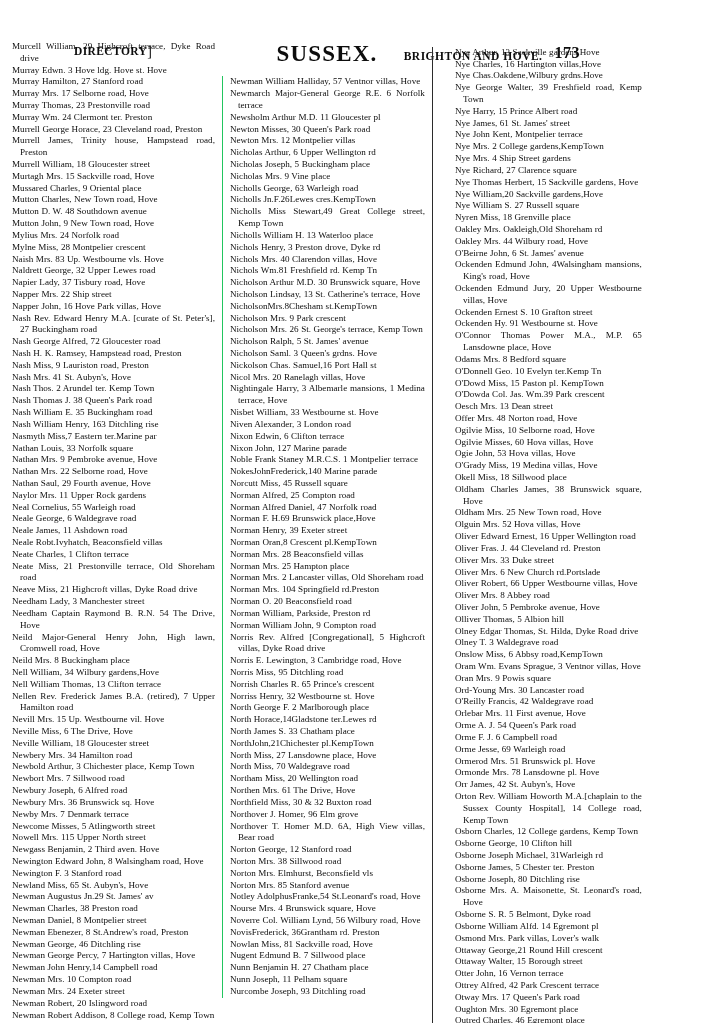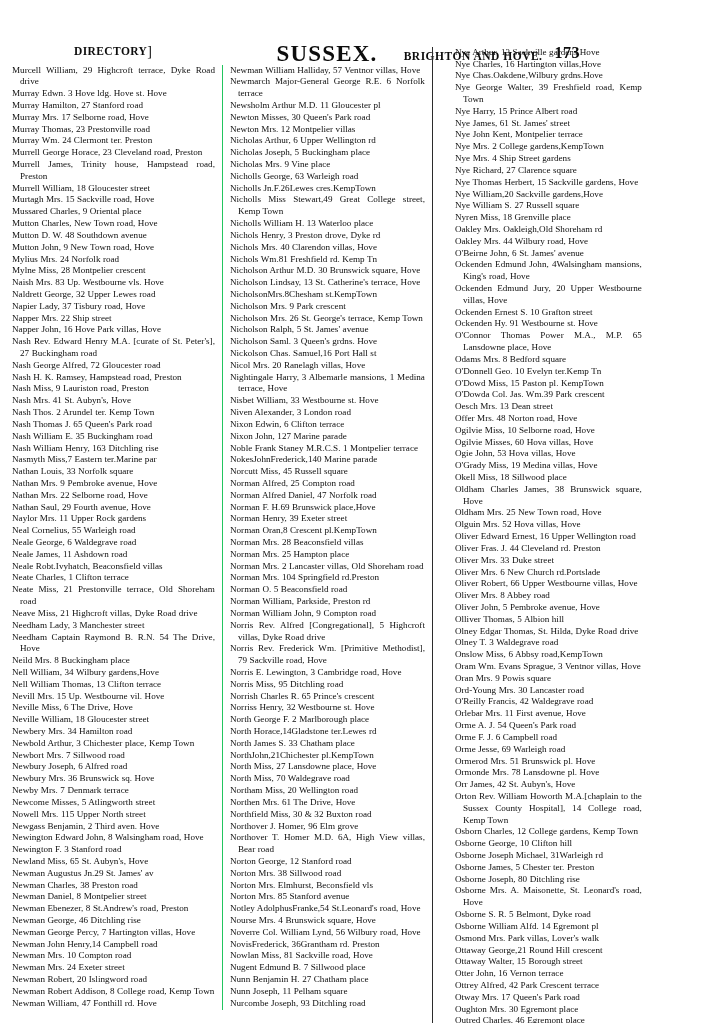--- a/index.html
+++ b/index.html
@@ -156,41 +156,43 @@
           <p class="entry just">Naldrett George, 32 Upper Lewes road</p>
           <p class="entry just">Napier Lady, 37 Tisbury road, Hove</p>
           <p class="entry just">Napper Mrs. 22 Ship street</p>
           <p class="entry just">Napper John, 16 Hove Park villas, Hove</p>
           <p class="entry just">Nash Rev. Edward Henry M.A. [curate of St. Peter's], 27 Buckingham road</p>
           <p class="entry just">Nash George Alfred, 72 Gloucester road</p>
           <p class="entry just">Nash H. K. Ramsey, Hampstead road, Preston</p>
           <p class="entry just">Nash Miss, 9 Lauriston road, Preston</p>
           <p class="entry just">Nash Mrs. 41 St. Aubyn's, Hove</p>
           <p class="entry just">Nash Thos. 2 Arundel ter. Kemp Town</p>
-          <p class="entry just">Nash Thomas J. 65 Queen's Park road</p>
+          <p class="entry just">Nash Thomas J. 38 Queen's Park road</p>
           <p class="entry just">Nash William E. 35 Buckingham road</p>
           <p class="entry just">Nash William Henry, 163 Ditchling rise</p>
           <p class="entry just">Nasmyth Miss,7 Eastern ter.Marine par</p>
           <p class="entry just">Nathan Louis, 33 Norfolk square</p>
           <p class="entry just">Nathan Mrs. 9 Pembroke avenue, Hove</p>
           <p class="entry just">Nathan Mrs. 22 Selborne road, Hove</p>
           <p class="entry just">Nathan Saul, 29 Fourth avenue, Hove</p>
           <p class="entry just">Naylor Mrs. 11 Upper Rock gardens</p>
           <p class="entry just">Neal Cornelius, 55 Warleigh road</p>
           <p class="entry just">Neale George, 6 Waldegrave road</p>
           <p class="entry just">Neale James, 11 Ashdown road</p>
           <p class="entry just">Neale Robt.Ivyhatch, Beaconsfield villas</p>
           <p class="entry just">Neate Charles, 1 Clifton terrace</p>
           <p class="entry just">Neate Miss, 21 Prestonville terrace, Old Shoreham road</p>
           <p class="entry just">Neave Miss, 21 Highcroft villas, Dyke Road drive</p>
           <p class="entry just">Needham Lady, 3 Manchester street</p>
           <p class="entry just">Needham Captain Raymond B. R.N. 54 The Drive, Hove</p>
+          <p class="entry just">Neild Major-General Henry John, High lawn, Cromwell road, Hove</p>
           <p class="entry just">Neild Mrs. 8 Buckingham place</p>
           <p class="entry just">Nell William, 34 Wilbury gardens,Hove</p>
           <p class="entry just">Nell William Thomas, 13 Clifton terrace</p>
+          <p class="entry just">Nellen Rev. Frederick James B.A. (retired), 7 Upper Hamilton road</p>
           <p class="entry just">Nevill Mrs. 15 Up. Westbourne vil. Hove</p>
           <p class="entry just">Neville Miss, 6 The Drive, Hove</p>
           <p class="entry just">Neville William, 18 Gloucester street</p>
           <p class="entry just">Newbery Mrs. 34 Hamilton road</p>
           <p class="entry just">Newbold Arthur, 3 Chichester place, Kemp Town</p>
           <p class="entry just">Newbort Mrs. 7 Sillwood road</p>
           <p class="entry just">Newbury Joseph, 6 Alfred road</p>
           <p class="entry just">Newbury Mrs. 36 Brunswick sq. Hove</p>
           <p class="entry just">Newby Mrs. 7 Denmark terrace</p>
           <p class="entry just">Newcome Misses, 5 Atlingworth street</p>
@@ -249,25 +251,24 @@
           <p class="entry just">Norcutt Miss, 45 Russell square</p>
           <p class="entry just">Norman Alfred, 25 Compton road</p>
           <p class="entry just">Norman Alfred Daniel, 47 Norfolk road</p>
           <p class="entry just">Norman F. H.69 Brunswick place,Hove</p>
           <p class="entry just">Norman Henry, 39 Exeter street</p>
           <p class="entry just">Norman Oran,8 Crescent pl.KempTown</p>
           <p class="entry just">Norman Mrs. 28 Beaconsfield villas</p>
           <p class="entry just">Norman Mrs. 25 Hampton place</p>
           <p class="entry just">Norman Mrs. 2 Lancaster villas, Old Shoreham road</p>
           <p class="entry just">Norman Mrs. 104 Springfield rd.Preston</p>
-          <p class="entry just">Norman O. 5 Beaconsfield road</p>
+          <p class="entry just">Norman O. 20 Beaconsfield road</p>
           <p class="entry just">Norman William, Parkside, Preston rd</p>
           <p class="entry just">Norman William John, 9 Compton road</p>
           <p class="entry just">Norris Rev. Alfred [Congregational], 5 Highcroft villas, Dyke Road drive</p>
-          <p class="entry just">Norris Rev. Frederick Wm. [Primitive Methodist], 79 Sackville road, Hove</p>
           <p class="entry just">Norris E. Lewington, 3 Cambridge road, Hove</p>
           <p class="entry just">Norris Miss, 95 Ditchling road</p>
           <p class="entry just">Norrish Charles R. 65 Prince's crescent</p>
           <p class="entry just">Norriss Henry, 32 Westbourne st. Hove</p>
           <p class="entry just">North George F. 2 Marlborough place</p>
           <p class="entry just">North Horace,14Gladstone ter.Lewes rd</p>
           <p class="entry just">North James S. 33 Chatham place</p>
           <p class="entry just">NorthJohn,21Chichester pl.KempTown</p>
           <p class="entry just">North Miss, 27 Lansdowne place, Hove</p>
           <p class="entry just">North Miss, 70 Waldegrave road</p>

